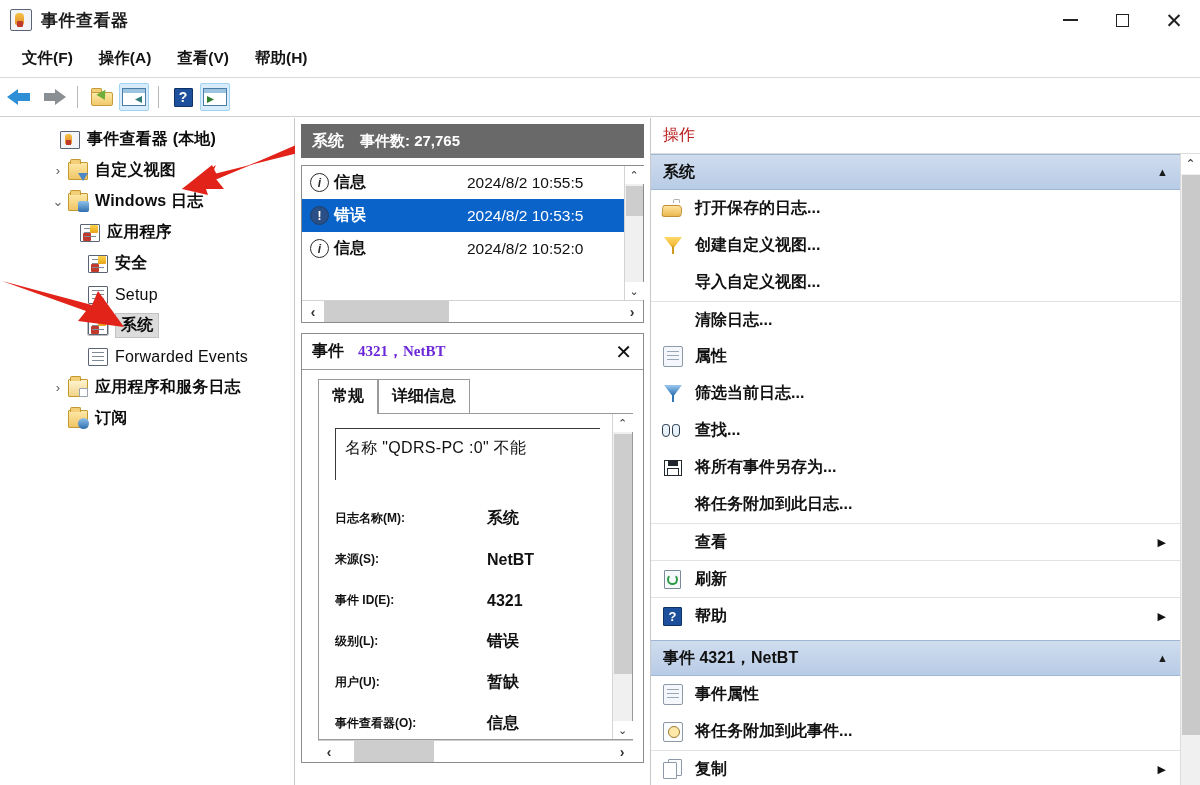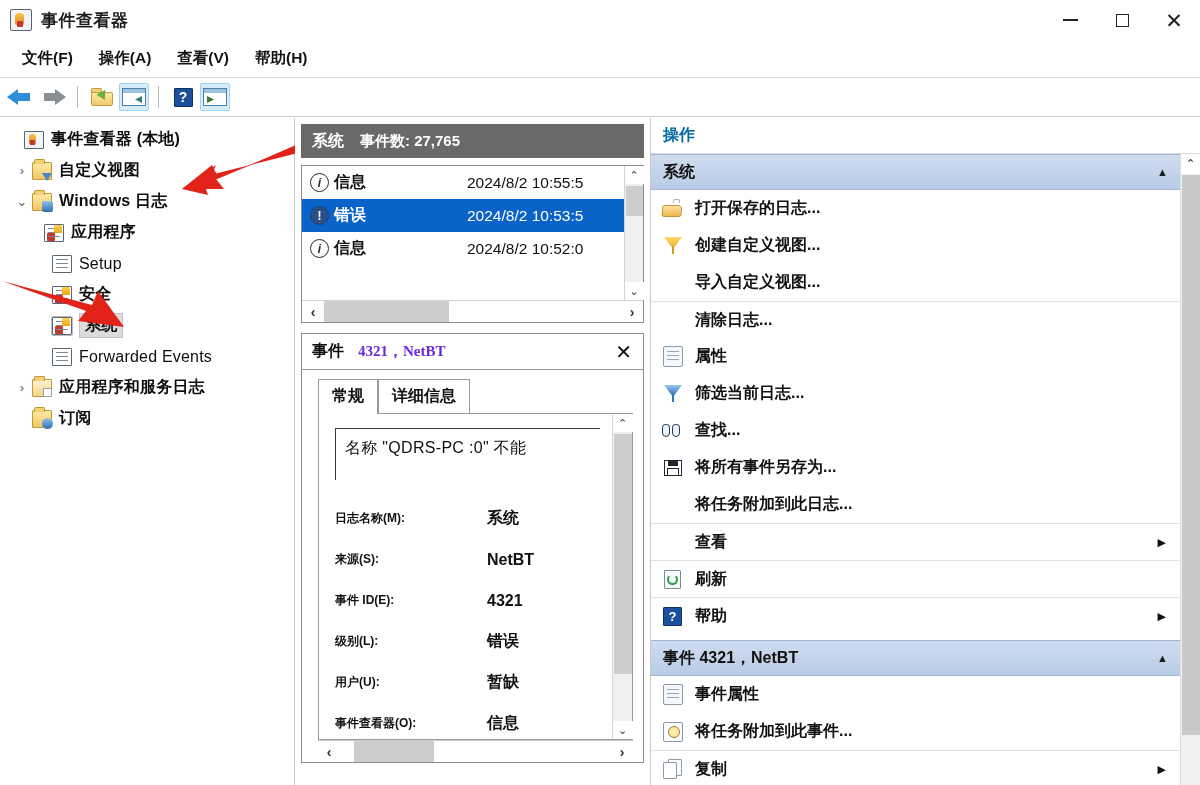--- a/index.html
+++ b/index.html
@@ -115,21 +115,21 @@
 
   
   .body { position:absolute; left:0; top:118px; right:0; bottom:0; display:flex; }
 
   
   .tree-pane {
     width: 295px; background:#fff; padding-top:6px; position:relative; flex:none;
     border-right:1px solid #c8c8c8;
   }
   .tree-row {
-    display:flex; align-items:center; height:31px; padding-left:4px; white-space:nowrap;
+    display:flex; align-items:center; height:31px; padding-left:4px; white-space:nowrap;margin-left:36px;
   }
   .tw { width:20px; display:flex; align-items:center; justify-content:center; flex:none; }
   .tw .chev { font-size:13px; color:#5c5c5c; line-height:1; }
   .tw .chev.down { transform: rotate(0deg); }
   .tree-label { font-size:16px; color:#0d0d0d; font-weight:700; letter-spacing:.2px; }
   .tree-label.en { font-weight:500; }
   .tree-row.selected .tree-label { background:#dcdcdc; padding:1px 5px; border:1px solid #c2c2c2; }
 
   .ic { width:20px; height:18px; margin-right:7px; position:relative; flex:none; }
   .ic-folder {
@@ -258,21 +258,21 @@
   .tb-hscroll { height:22px; border-top:1px solid #cfcfcf; background:#fff; display:flex; align-items:center;
     margin:0 10px 0 16px; }
 
   
   .act-pane {
     flex:1; background:#fff; border-left:1px solid #c8c8c8; position:relative;
     display:flex; flex-direction:column;
   }
   .act-title {
     height:36px; display:flex; align-items:center; padding-left:12px;
-    font-size:16px; font-weight:700; color:#0369a1; border-bottom:1px solid #dcdcdc;
+    font-size:16px; font-weight:400; color:#b91c1c; border-bottom:1px solid #dcdcdc;
   }
   .act-scroll-wrap { flex:1; display:flex; min-height:0; }
   .act-list { flex:1; min-width:0; overflow:hidden; }
   .act-group-head {
     height:36px; display:flex; align-items:center; padding:0 12px 0 12px;
     background:linear-gradient(180deg,#cfdcee,#b8cce6);
     border-top:1px solid #9fb6d4; border-bottom:1px solid #9fb6d4;
     font-size:16px; font-weight:700; color:#111;
   }
   .agh-caret { margin-left:auto; font-size:11px; color:#1b1b1b; }
@@ -474,31 +474,31 @@
       </div>
 
       <div class="tree-row" style="padding-left:44px;">
         <span class="ic ic-log warn">
             <span class="lines"></span>
           </span>
         <span class="tree-label">应用程序</span>
       </div>
 
       <div class="tree-row" style="padding-left:52px;">
+        <span class="ic ic-log warn">
+            <span class="lines"></span>
+          </span>
+        <span class="tree-label">安全</span>
+      </div>
+
+      <div class="tree-row" style="padding-left:52px;">
         <span class="ic ic-log">
             <span class="lines"></span>
           </span>
         <span class="tree-label en">Setup</span>
-      </div>
-
-      <div class="tree-row" style="padding-left:52px;">
-        <span class="ic ic-log warn">
-            <span class="lines"></span>
-          </span>
-        <span class="tree-label">安全</span>
       </div>
 
       <div class="tree-row selected" style="padding-left:52px;">
         <span class="ic ic-log warn" style="outline:1px solid #bdbdbd;">
             <span class="lines"></span>
           </span>
         <span class="tree-label">系统</span>
       </div>
 
       <div class="tree-row" style="padding-left:52px;">

